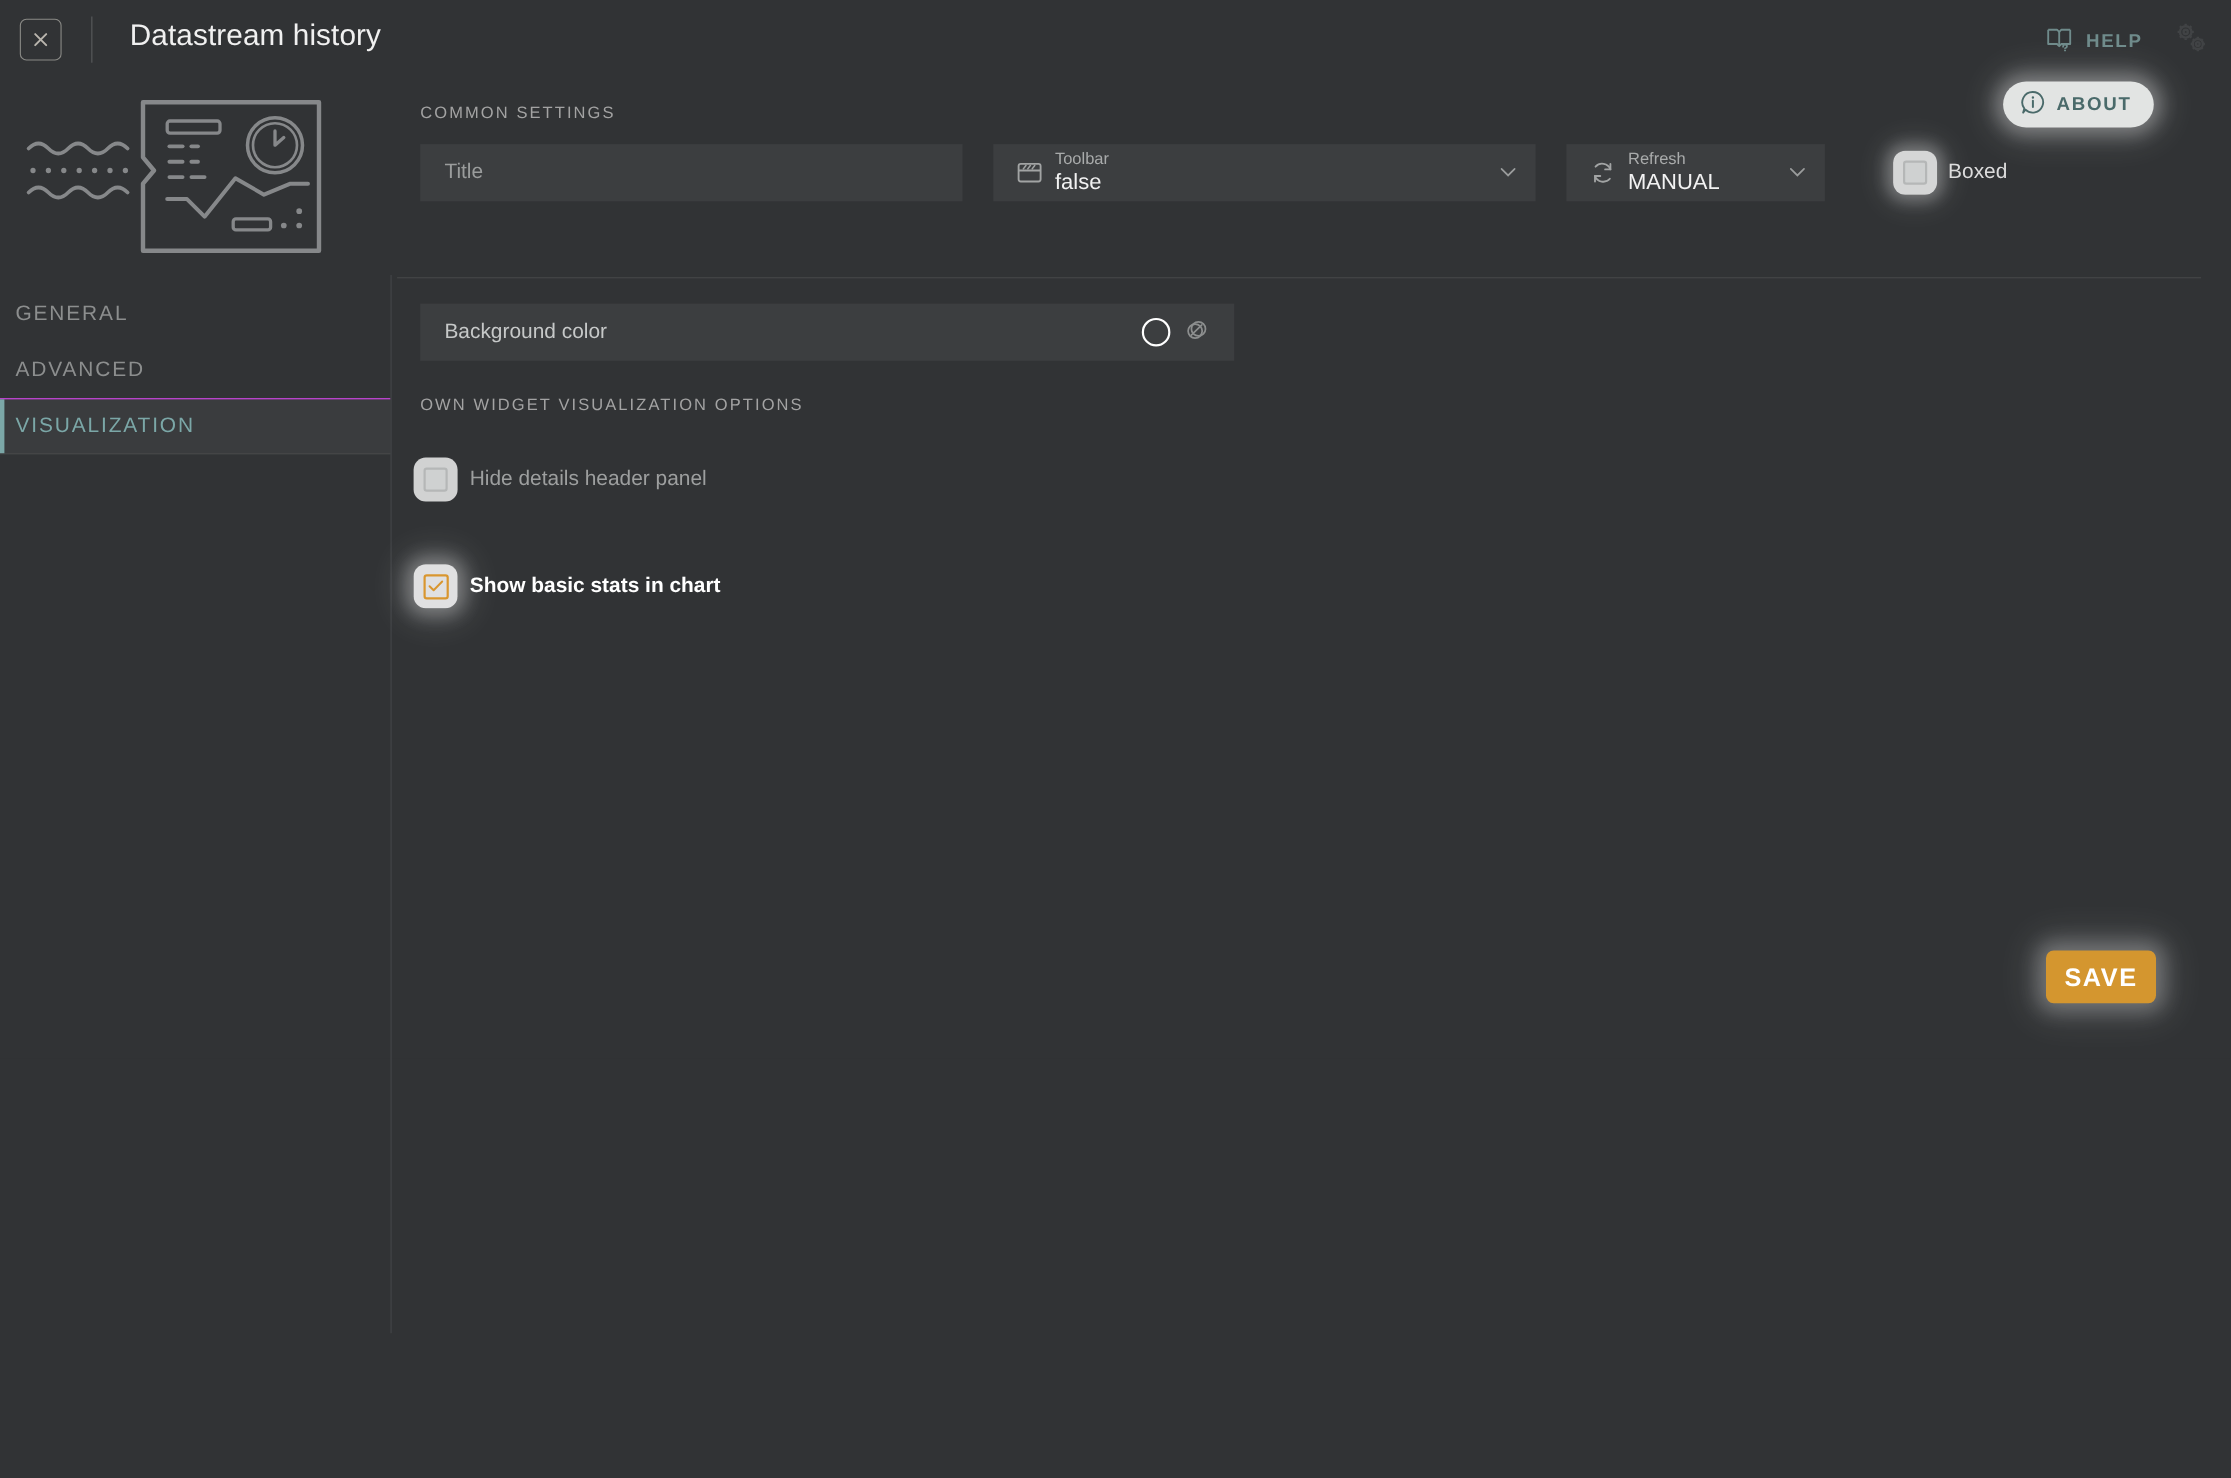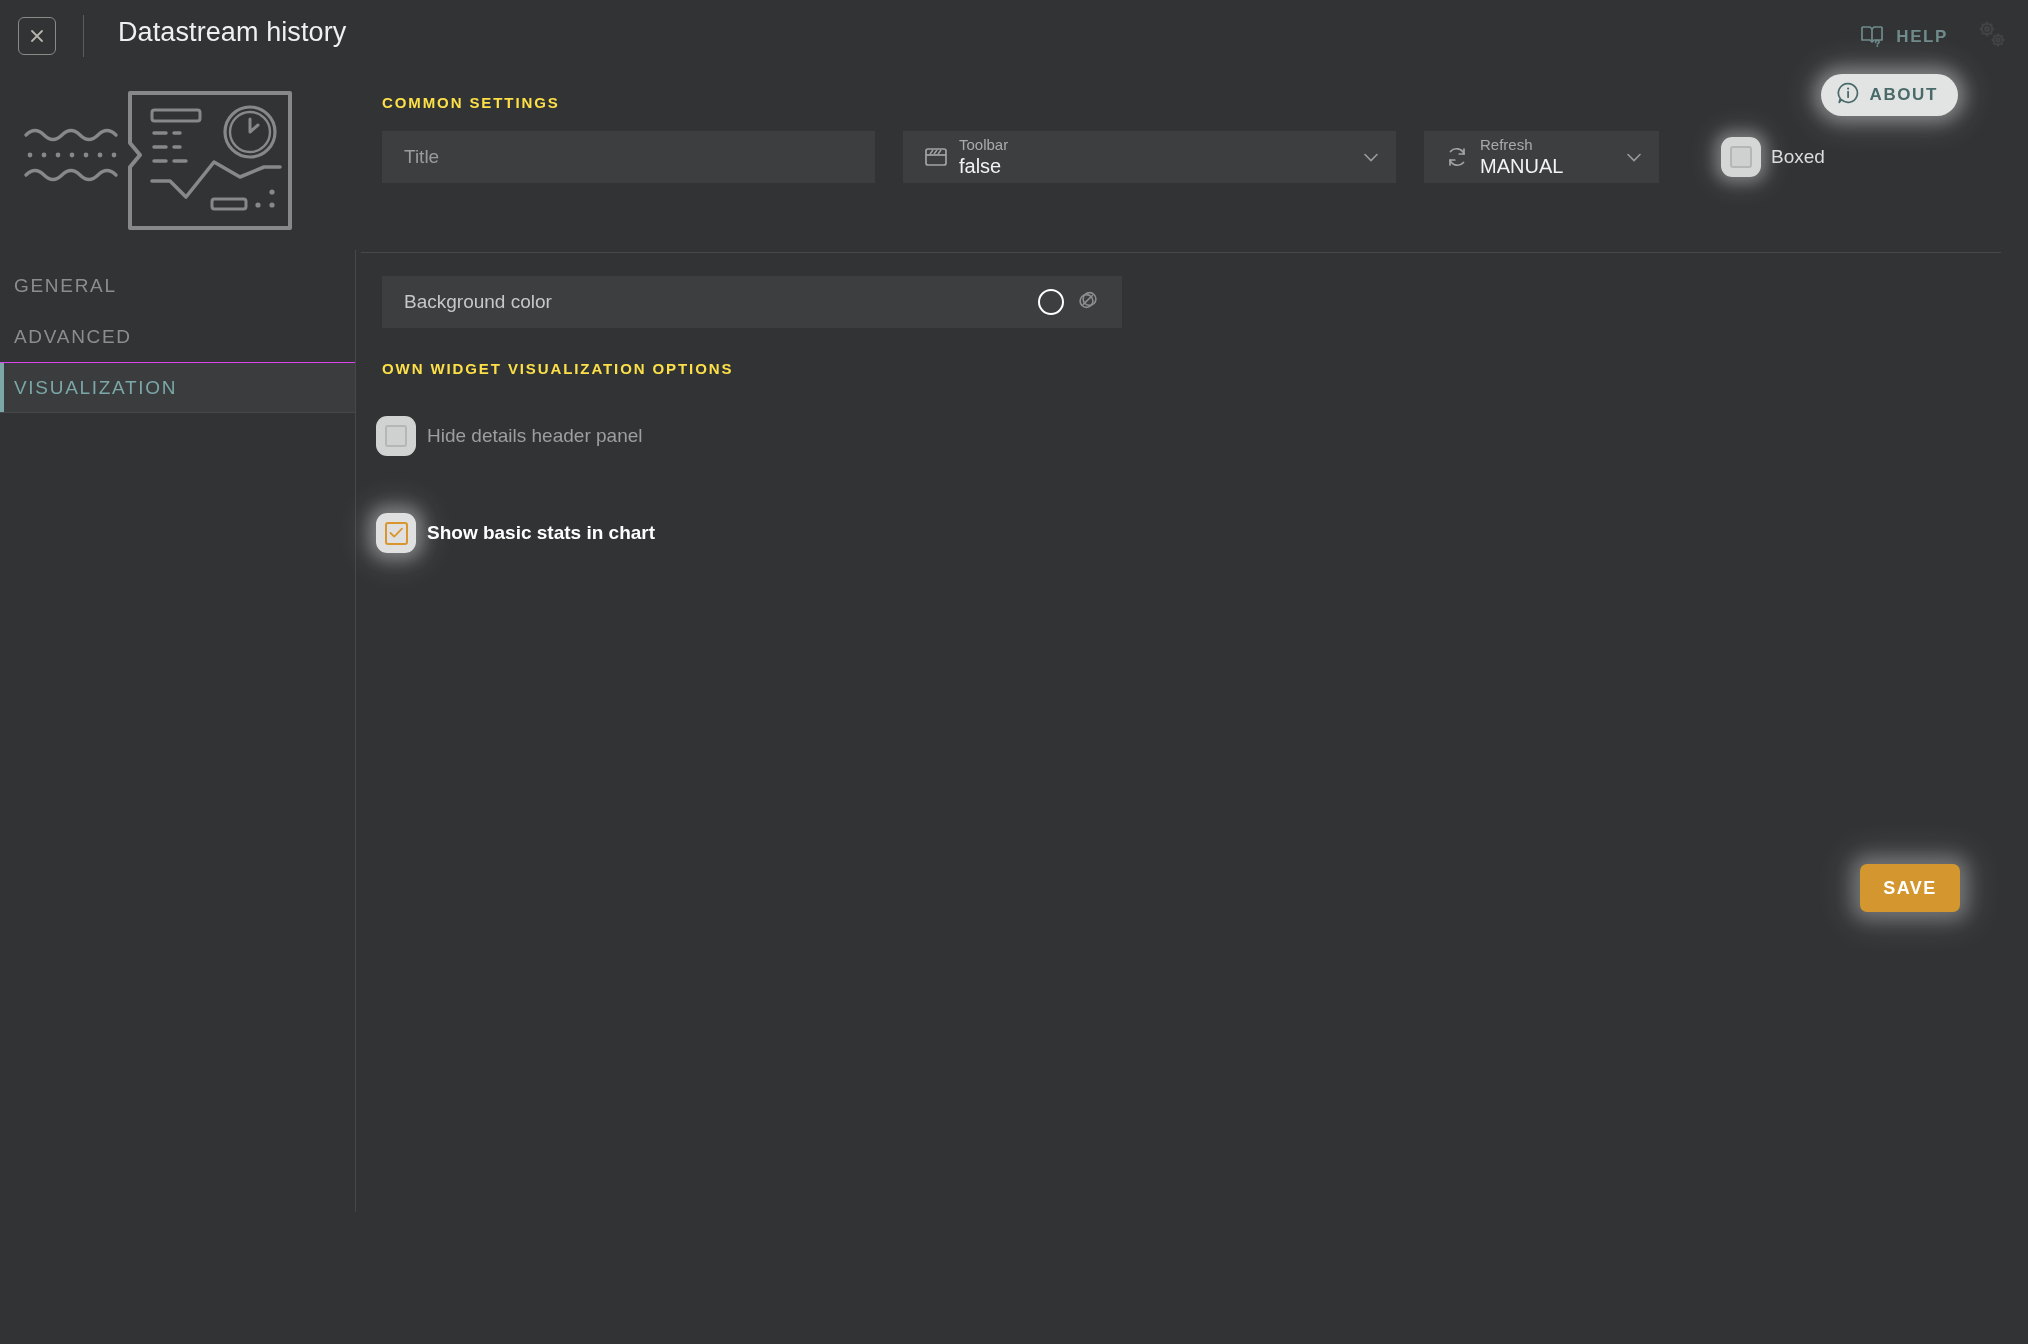--- a/index.html
+++ b/index.html
@@ -180,23 +180,23 @@
   .main {
     position: absolute;
     left: 355px;
     top: 72px;
     right: 0;
     bottom: 0;
   }
 
   .section-label {
     font-size: 15px;
-    font-weight: 700;
+    font-weight: 400;
     letter-spacing: 1.9px;
-    color: #fde047;
+    color: #a3a3a3;
   }
 
   .common-settings-label {
     position: absolute;
     left: 27px;
     top: 22px;
   }
 
   .settings-row {
     position: absolute;
@@ -407,21 +407,21 @@
     position: absolute;
     right: 68px;
     bottom: 50px;
     width: 100px;
     height: 48px;
     border: none;
     border-radius: 7px;
     background: #d4962f;
     color: #ffffff;
     font-family: "Liberation Sans", sans-serif;
-    font-size: 18px;
+    font-size: 23px;
     font-weight: 700;
     letter-spacing: 1.4px;
     cursor: pointer;
     box-shadow: 0 0 18px 8px rgba(255,255,255,0.26),
                 0 0 34px 16px rgba(255,255,255,0.10);
   }
 </style>
 </head>
 <body>
 

